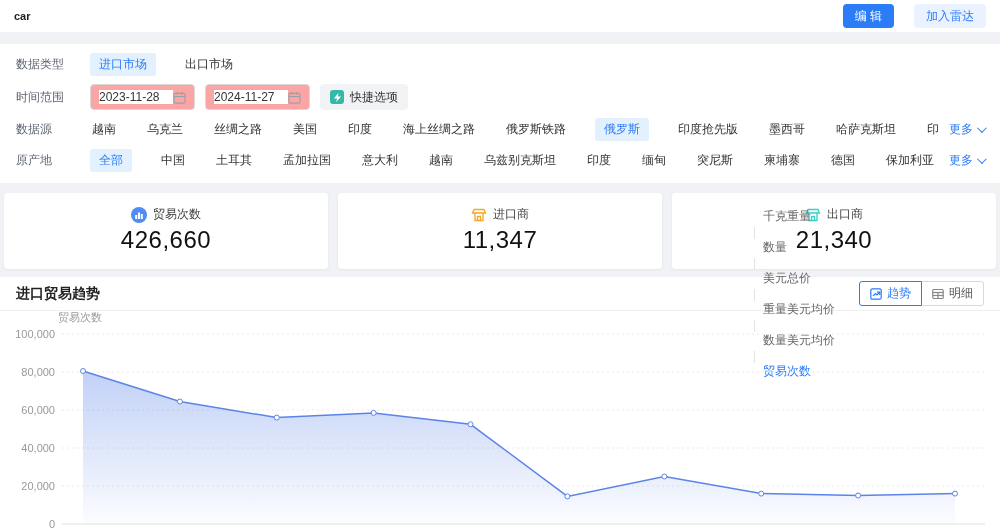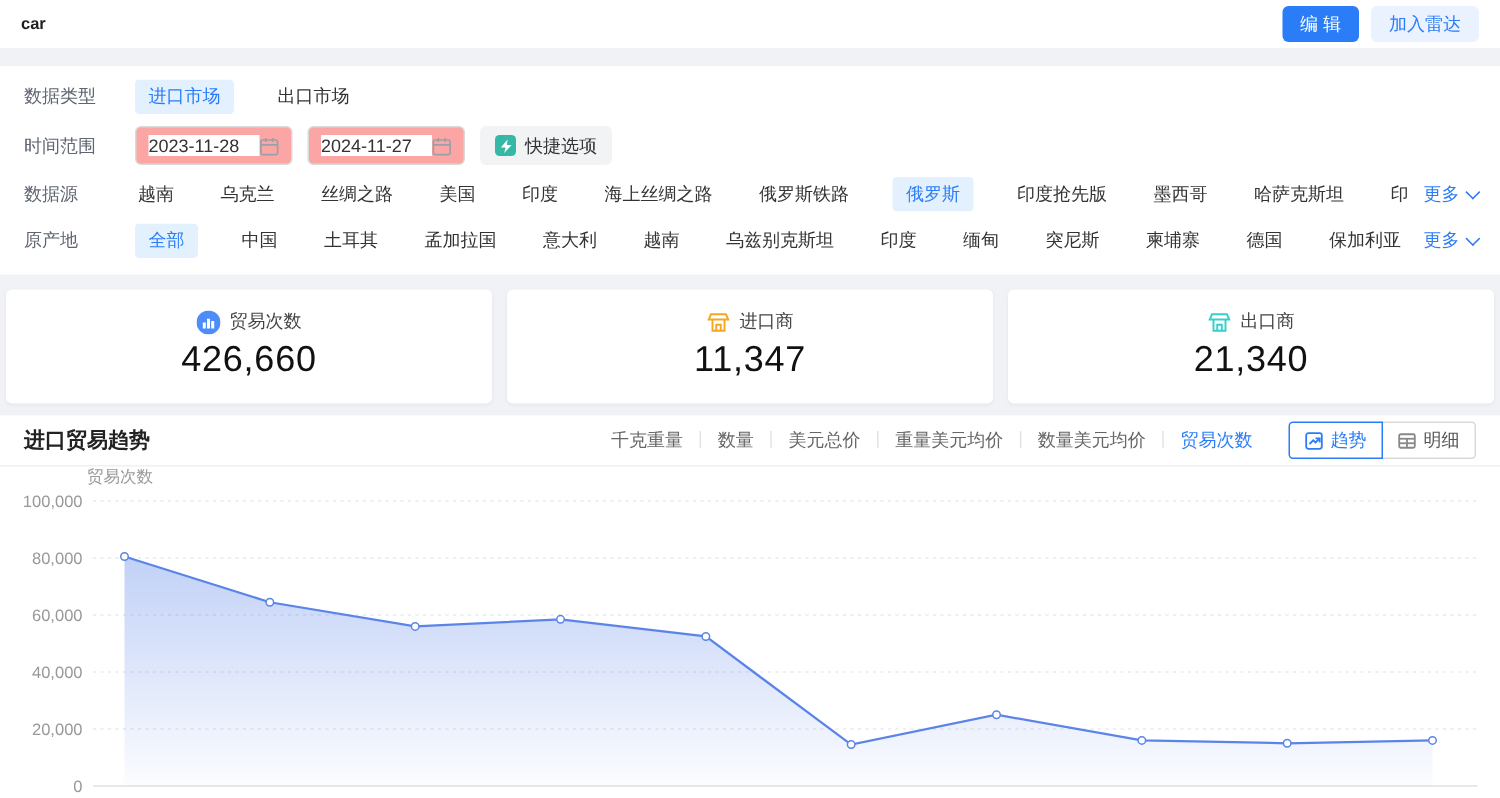--- a/index.html
+++ b/index.html
@@ -2,21 +2,21 @@
 <html><head>
 <meta charset="utf-8">
 <style>
   * { box-sizing: border-box; margin: 0; padding: 0; }
   html,body { width:1000px; height:532px; overflow:hidden; }
   body { background:#f0f2f5; font-family:"Liberation Sans","DejaVu Sans",sans-serif; }
 
   
   .topbar { background:#fff; height:32px; display:flex; align-items:center; padding:0 14px; }
   .title { font-size:11px; color:#1f1f1f; font-weight:600; }
-  .topbar-actions { margin-left:auto; display:flex; gap:8px; }
+  .topbar-actions { margin-left:auto; display:flex; gap:20px; }
   .btn { font-size:12px; height:24px; padding:0 12px; border-radius:4px; border:none; cursor:pointer; display:flex; align-items:center; }
   .btn-primary { background:#2b7cf7; color:#fff; }
   .btn-light { background:#e9f2fe; color:#2b7cf7; }
 
   
   .filter-card { background:#fff; margin-top:12px; padding:5px 16px 7px 16px; }
   .frow { display:flex; align-items:center; padding:4px 0; font-size:12px; color:#333; }
   .flabel { width:74px; color:#5f6672; flex:none; }
   .fopts { display:flex; align-items:center; gap:27px; white-space:nowrap; overflow:hidden; flex:1; }
   .opt { color:#333; cursor:pointer; padding:3px 2px; border-radius:3px; }
@@ -182,21 +182,21 @@
       <span>出口商</span>
     </div>
     <div class="stat-value">21,340</div>
   </div>
 </div>
 
 <div class="chart-card">
   <div class="chart-header">
     <span class="chart-title">进口贸易趋势</span>
     <div class="chart-tools">
-      <span id="metrics" style="display:flex;">
+      <span id="metrics" style="display:flex;flex-direction:column;">
           <span class="metric">千克重量</span>
           <span class="msep">|</span>
           <span class="metric">数量</span>
           <span class="msep">|</span>
           <span class="metric">美元总价</span>
           <span class="msep">|</span>
           <span class="metric">重量美元均价</span>
           <span class="msep">|</span>
           <span class="metric">数量美元均价</span>
           <span class="msep">|</span>

